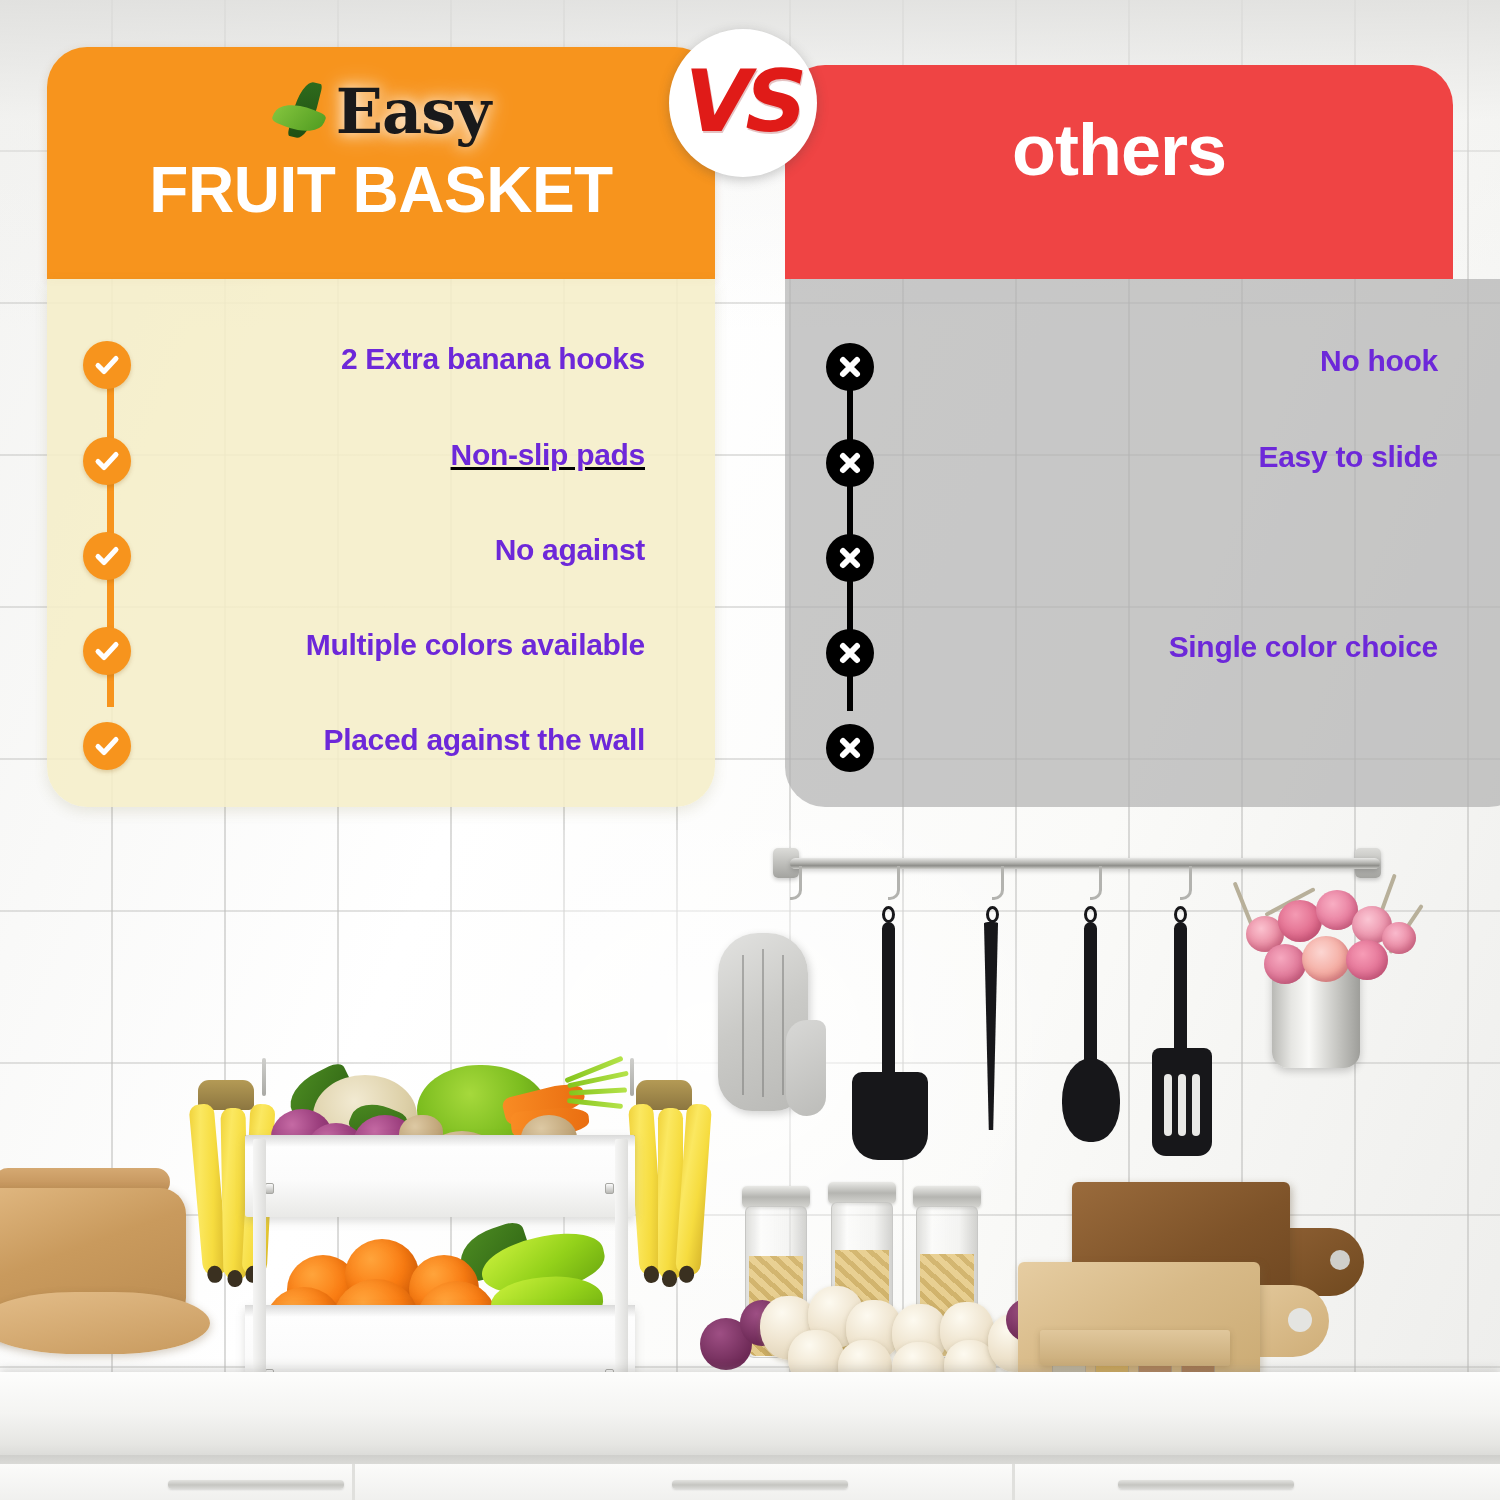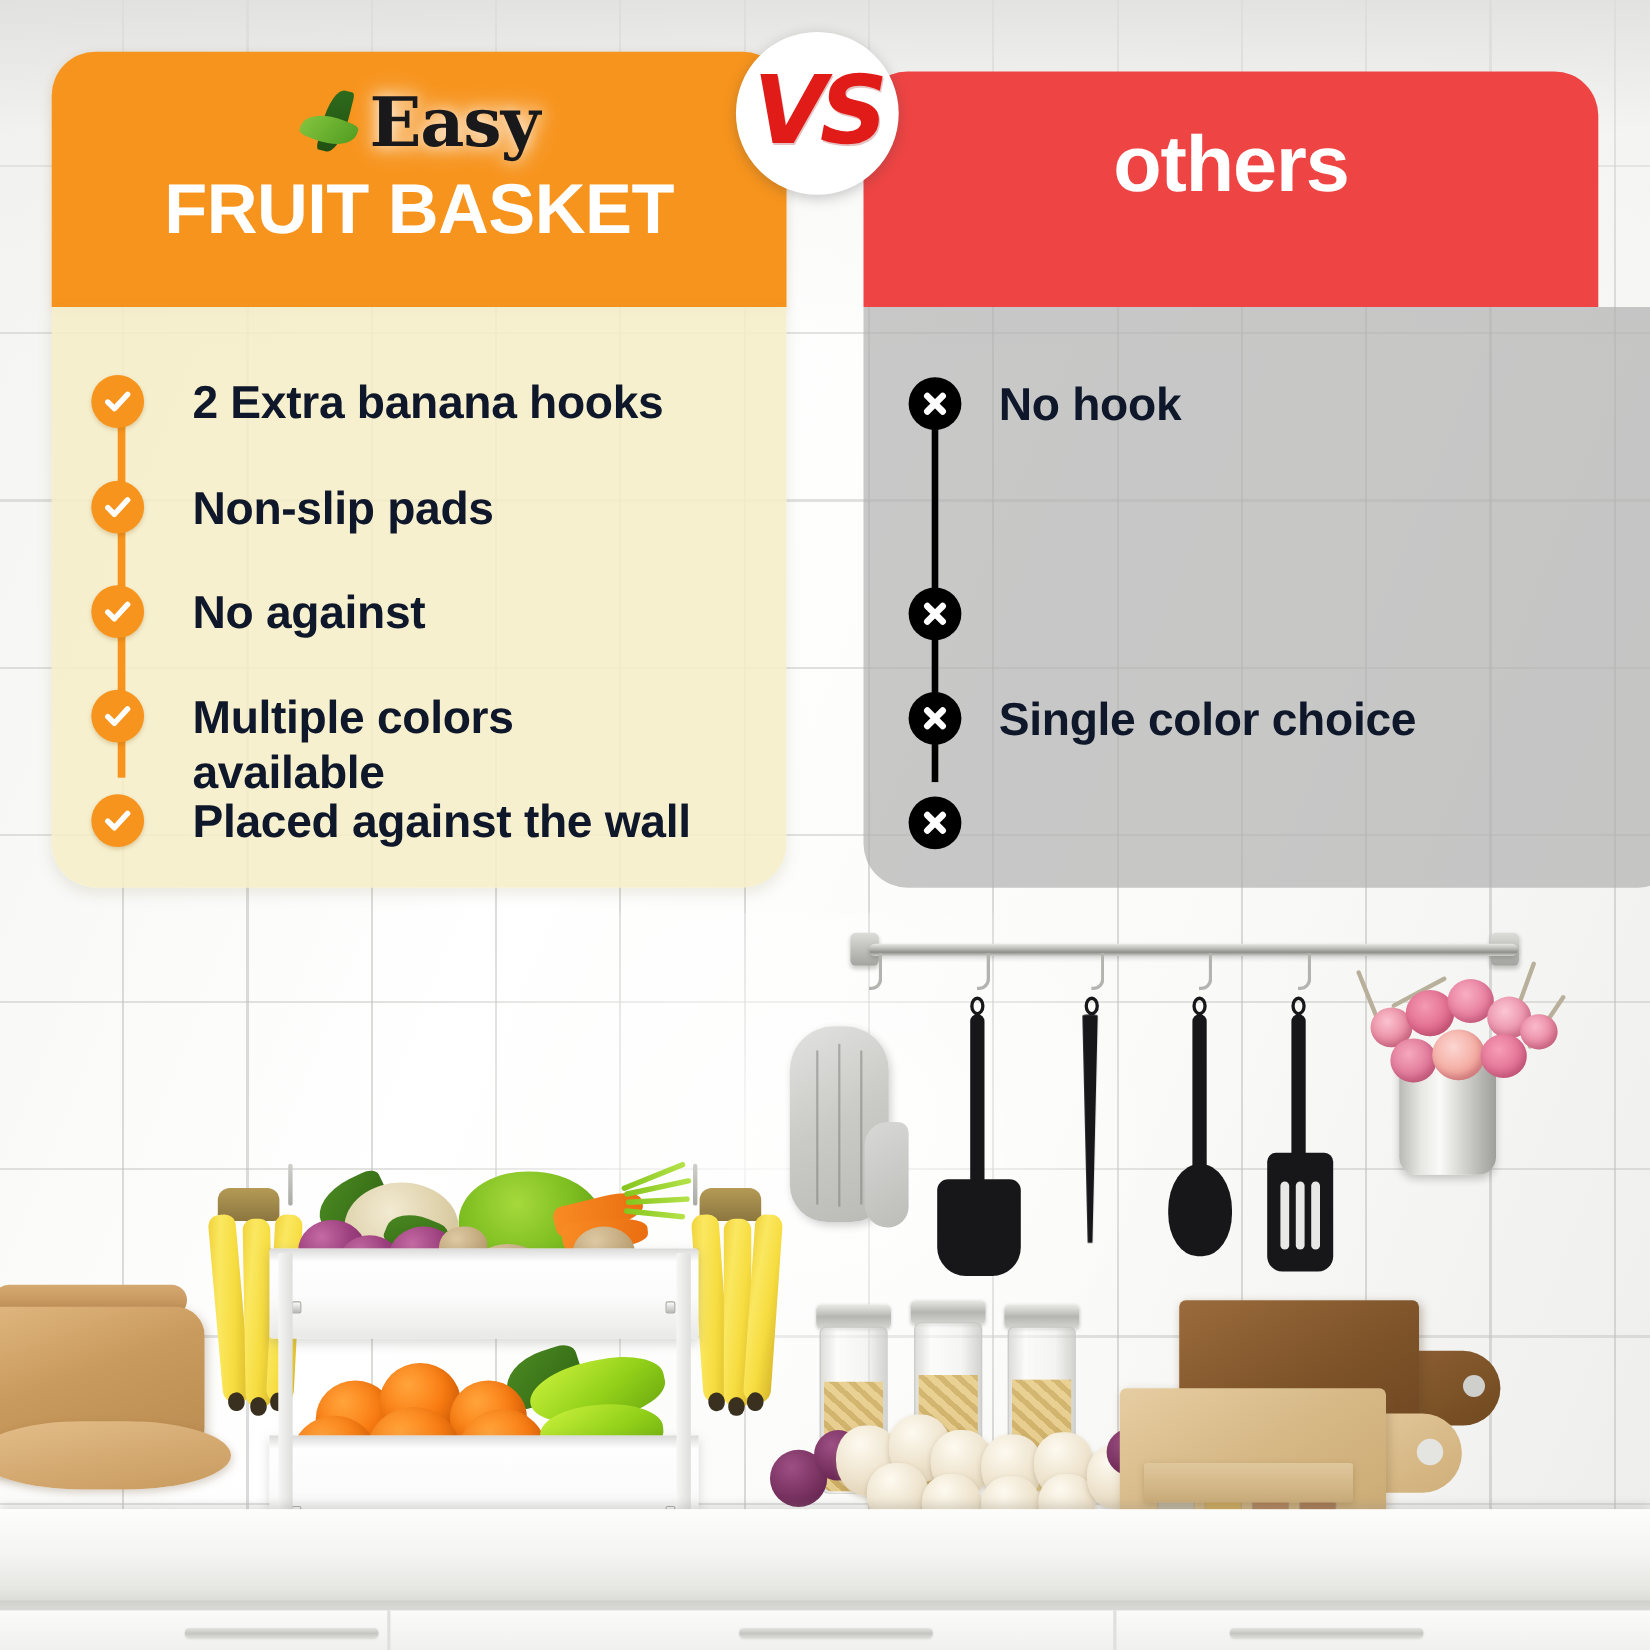--- a/index.html
+++ b/index.html
@@ -315,22 +315,22 @@
   }
   .badge-check { background:#f7941d; box-shadow:0 2px 4px rgba(140,85,5,.25); }
   .badge-x { background:#000000; }
   .badge svg { display:block; }
 
   .connector { position:absolute; width:7px; z-index:1; }
   .connector-left { background:#f7941d; }
   .connector-right { background:#000000; width:6px; }
 
   .ftext {
-    font-size:42px; font-weight:700; color:#0f172a;
-    line-height:1.18; letter-spacing:-0.3px;
+    font-size:30px; font-weight:700; color:#6d28d9;
+    line-height:1.18; letter-spacing:-0.3px;text-align:right;
   }
   .ftext-left { margin-left:44px; width:470px; }
   .ftext-right { margin-left:34px; width:530px; }
 
   
   .vs {
     position:absolute; left:669px; top:29px; width:148px; height:148px;
     border-radius:50%; background:#ffffff;
     box-shadow:0 3px 12px rgba(60,60,60,.28);
     display:flex; align-items:center; justify-content:center;
@@ -546,21 +546,21 @@
 
         <div class="frow" style="left:36px; top:62px;">
           <span class="badge badge-check">
             <svg width="30" height="30" viewBox="0 0 30 30" aria-hidden="true">
               <path d="M6 15.5 L12 21.5 L24 8.5" stroke="#ffffff" stroke-width="5" stroke-linecap="round" stroke-linejoin="round" fill="none"></path>
             </svg>
           </span>
           <span class="ftext ftext-left">2 Extra banana hooks</span>
         </div>
 
-        <div class="frow" style="left:36px; top:158px;">
+        <div class="frow" style="left:36px; top:158px;text-decoration:underline;">
           <span class="badge badge-check">
             <svg width="30" height="30" viewBox="0 0 30 30" aria-hidden="true">
               <path d="M6 15.5 L12 21.5 L24 8.5" stroke="#ffffff" stroke-width="5" stroke-linecap="round" stroke-linejoin="round" fill="none"></path>
             </svg>
           </span>
           <span class="ftext ftext-left">Non-slip pads</span>
         </div>
 
         <div class="frow" style="left:36px; top:253px;">
           <span class="badge badge-check">
@@ -606,20 +606,28 @@
 
         <div class="frow" style="left:41px; top:64px;">
           <span class="badge badge-x">
             <svg width="28" height="28" viewBox="0 0 28 28" aria-hidden="true">
               <path d="M7 7 L21 21 M21 7 L7 21" stroke="#ffffff" stroke-width="6" stroke-linecap="round" fill="none"></path>
             </svg>
           </span>
           <span class="ftext ftext-right">No hook</span>
         </div>
 
+        <div class="frow" style="left:41px; top:160px;">
+          <span class="badge badge-x">
+            <svg width="28" height="28" viewBox="0 0 28 28" aria-hidden="true">
+              <path d="M7 7 L21 21 M21 7 L7 21" stroke="#ffffff" stroke-width="6" stroke-linecap="round" fill="none"></path>
+            </svg>
+          </span>
+          <span class="ftext ftext-right">Easy to slide</span>
+        </div>
 
         <div class="frow" style="left:41px; top:255px;">
           <span class="badge badge-x">
             <svg width="28" height="28" viewBox="0 0 28 28" aria-hidden="true">
               <path d="M7 7 L21 21 M21 7 L7 21" stroke="#ffffff" stroke-width="6" stroke-linecap="round" fill="none"></path>
             </svg>
           </span>
         </div>
 
         <div class="frow" style="left:41px; top:350px;">

